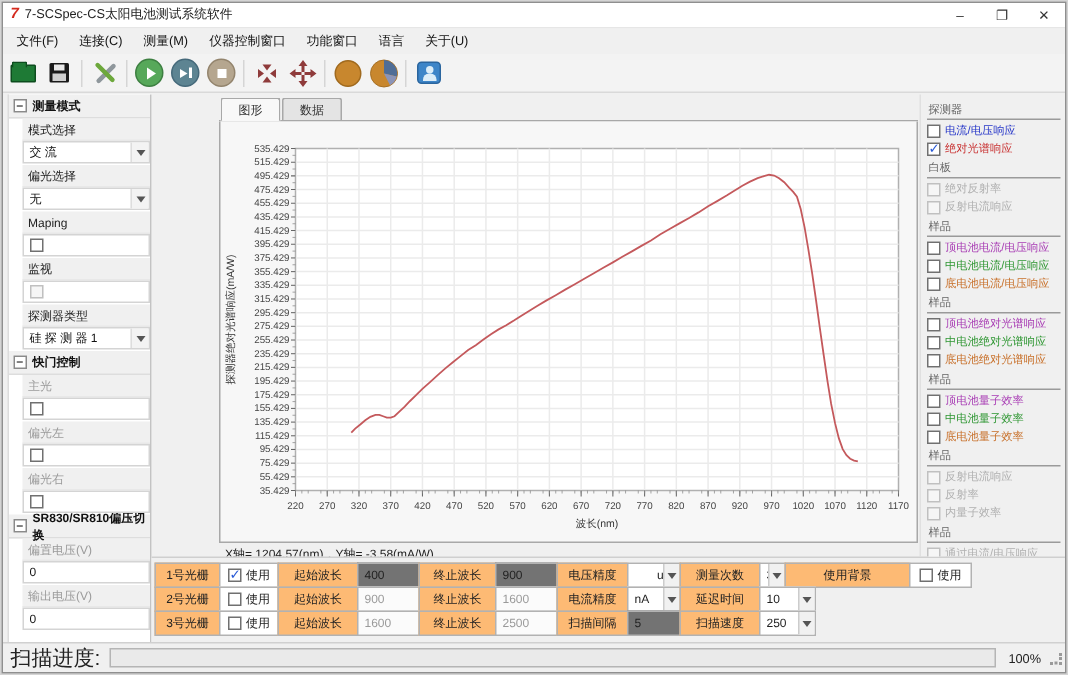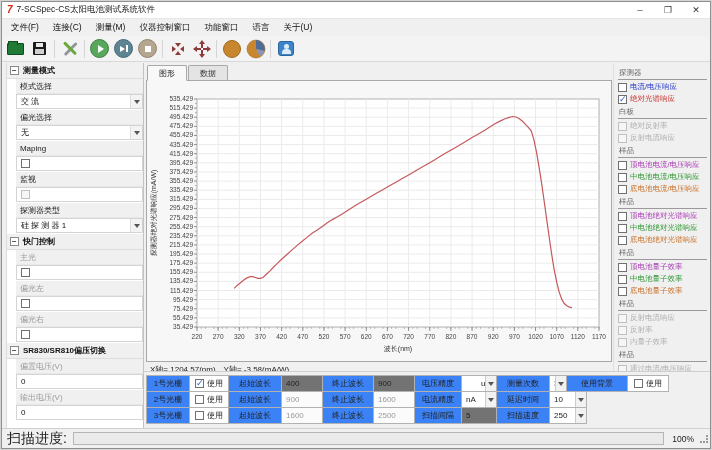--- a/index.html
+++ b/index.html
@@ -38,21 +38,21 @@
   .user-badge{width:16px;height:15px;border-radius:3px;background:#3d85c8;position:relative;border:1px solid #2a659e;}
   .user-badge:before{content:"";position:absolute;top:2px;left:5px;width:5px;height:5px;border-radius:50%;background:#dcedf8;}
   .user-badge:after{content:"";position:absolute;bottom:1px;left:3px;width:9px;height:5px;border-radius:4px 4px 0 0;background:#dcedf8;}
 
   
   #main{position:absolute;top:61px;left:0;right:0;bottom:20px;display:flex;background:#f0f0f0;}
   #left-strip{width:5px;background:#f0f0f0;border-right:1px solid #dcdcdc;}
   #left-panel{width:141px;background:#ffffff;border-right:1px solid #c3c3c3;overflow:hidden;}
   #right-col{flex:1;display:flex;flex-direction:column;}
   #center-row{flex:1;display:flex;min-height:0;}
-  #chart-panel{flex:1;padding:2px 1px 0 2px;display:flex;flex-direction:column;min-width:0;}
+  #chart-panel{flex:1;padding:2px 1px 0 2px;display:flex;flex-direction:column;min-width:0;margin-left:43px;}
   #side-panel{width:97px;background:#f0f0f0;padding:3px 3px 0 4px;border-left:1px solid #e0e0e0;overflow:hidden;}
 
   
   .pg-header{display:flex;align-items:center;height:16px;background:#f0f0f0;border-bottom:1px solid #ddd;font-weight:bold;font-size:8px;gap:4px;padding-left:3px;color:#111;}
   .pg-box{width:9px;height:9px;border:1px solid #8a8a8a;background:#fff;font-size:8px;line-height:7px;text-align:center;color:#444;flex:none;}
   .pg-row{margin-left:9px;}
   .pg-label{height:15px;display:flex;align-items:center;background:#f0f0f0;font-size:8px;padding-left:4px;border-bottom:1px solid #e8e8e8;color:#222;}
   .pg-label.disabled{color:#9b9b9b;}
   .pg-control{height:15px;background:#fff;border:1px solid #d4d4d4;display:flex;align-items:center;font-size:8px;padding-left:4px;position:relative;color:#111;margin-bottom:1px;}
   .pg-arrow{position:absolute;right:0;top:0;bottom:0;width:12px;background:#f3f3f3;border-left:1px solid #ddd;display:flex;align-items:center;justify-content:center;}
@@ -73,21 +73,21 @@
   .axis-title{font-size:7px;fill:#333;}
 
   
   .grp-title{display:block;font-size:7.5px;color:#666;border-bottom:1px solid #9a9a9a;padding:1px 0 1px 1px;margin:1px 0 2px 0;}
   .grp-item{display:flex;align-items:center;gap:3px;margin:2px 0;}
   .grp-item .lbl{font-size:7.5px;white-space:nowrap;}
 
   
   #bottom-table{height:57px;background:#f0f0f0;border-top:1px solid #cfcfcf;padding:3px 0 0 2px;}
   .trow{display:flex;margin-bottom:-1px;}
-  .tcell{height:17px;border:1px solid #b2b2b2;background:#3b82f6;display:flex;align-items:center;justify-content:center;font-size:8px;color:#222;margin-right:-1px;flex:none;position:relative;}
+  .tcell{height:17px;border:1px solid #b2b2b2;background:#fdba74;display:flex;align-items:center;justify-content:center;font-size:8px;color:#222;margin-right:-1px;flex:none;position:relative;}
   .tcell.input{background:#737373;justify-content:flex-start;padding-left:4px;}
   .tcell.input.dim{color:#9a9a9a;background:#fbfbfb;}
   .tcell.select{background:#fff;justify-content:flex-start;padding-left:4px;padding-right:12px;}
   .tcell .arr{position:absolute;right:0;top:0;bottom:0;width:11px;background:#f1f1f1;border-left:1px solid #ccc;display:flex;align-items:center;justify-content:center;}
   .tcell.checkcell{gap:3px;background:#fff;}
 
   
   #statusbar{position:absolute;left:0;right:0;bottom:0;height:20px;background:#f0f0f0;border-top:1px solid #d0d0d0;display:flex;align-items:center;}
   #status-label{font-size:14px;color:#222;margin:0 6px 0 5px;}
   #progress-track{flex:1;height:13px;border:1px solid #b5b5b5;background:#eaeaea;}
@@ -636,21 +636,21 @@
                 <span class="dn-tri"></span>
               </span>
             </div>
             <div class="tcell" style="width: 54px;">测量次数</div>
             <div class="tcell select" style="width: 14px;">
               <span>30</span>
               <span class="arr">
                 <span class="dn-tri"></span>
               </span>
             </div>
-            <div class="tcell" style="width: 62px;">使用背景</div>
+            <div class="tcell" style="width: 84px;">使用背景</div>
             <div class="tcell checkcell" style="width: 42px;">
               <span class="cbox"></span>
               <span>使用</span>
             </div>
           </div>
           <div class="trow">
             <div class="tcell" style="width: 44px;">2号光栅</div>
             <div class="tcell checkcell" style="width: 40px;">
               <span class="cbox"></span>
               <span>使用</span>

